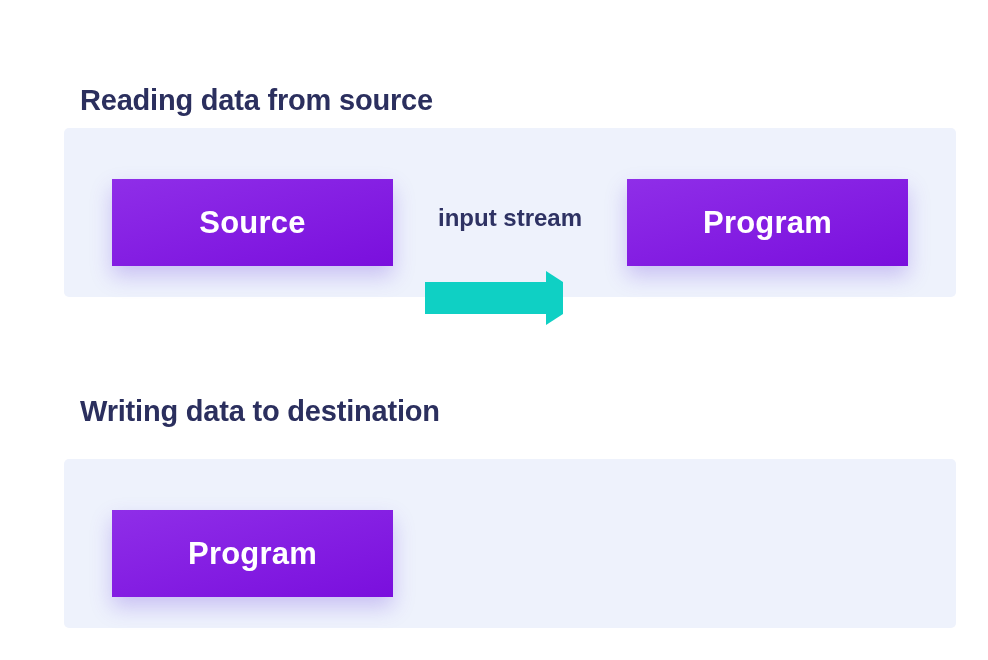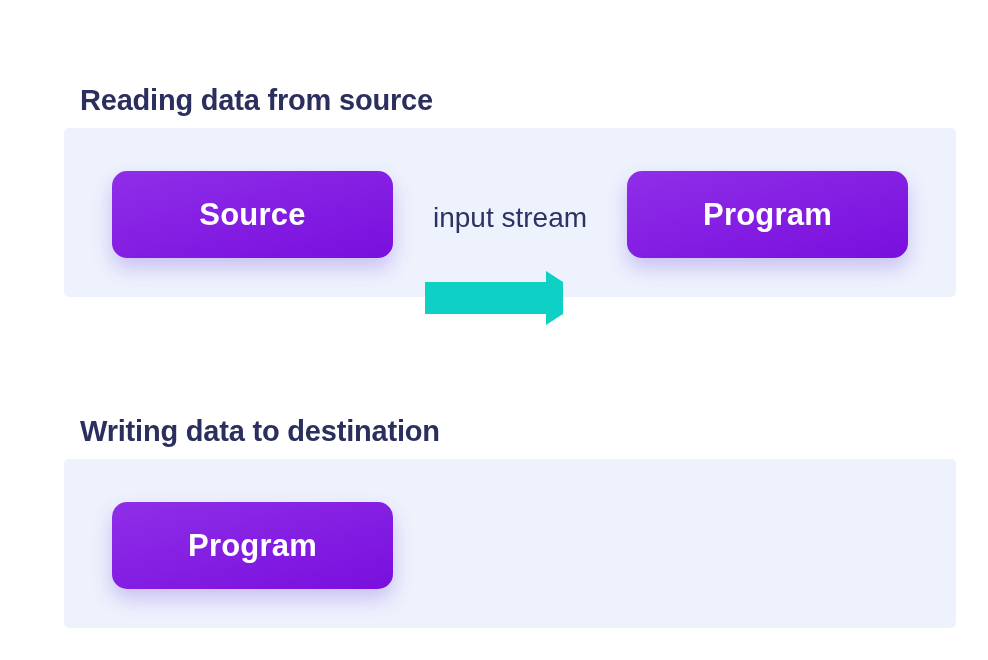--- a/index.html
+++ b/index.html
@@ -14,39 +14,39 @@
   .section-heading {
     position: absolute;
     left: 48px;
     font-size: 29px;
     font-weight: 700;
     line-height: 34px;
     letter-spacing: -0.2px;
     color: var(--heading, #2b2f5e);
   }
   #heading-0 { top: 51px; }
-  #heading-1 { top: 382px; text-align: center; }
+  #heading-1 { top: 362px; text-align: center; }
 
   .panel {
     position: absolute;
     left: 48px;
     width: 892px;
     height: 169px;
     background: var(--panel-bg, #eef2fc);
     border-radius: 5px;
   }
   #panel-0 { top: 112px; }
   #panel-1 { top: 443px; }
 
   .node {
     position: absolute;
-    top: 43px;
+    top: 51px;
     width: 281px;
     height: 87px;
-    border-radius: 15px;
+    border-radius: 0;
     background: linear-gradient(165deg, var(--node-grad-top, #8f2ee8) 0%, var(--node-grad-bottom, #7a0fdd) 100%);
     box-shadow: 0 10px 20px rgba(104, 66, 222, 0.28);
     display: flex;
     align-items: center;
     justify-content: center;
     color: var(--node-text, #ffffff);
     font-size: 31px;
     font-weight: 700;
     letter-spacing: 0.2px;
   }
@@ -56,23 +56,23 @@
   .arrow-wrap {
     position: absolute;
     left: 329px;
     top: 44px;
     width: 234px;
     display: flex;
     flex-direction: column;
     align-items: center;
   }
   .arrow-label {
-    font-size: 28px;
+    font-size: 24px;
     line-height: 28px;
-    font-weight: 400;
+    font-weight: 700;
     color: var(--label, #2e3263);
     margin-bottom: 7px;
     white-space: nowrap;
   }
   .arrow-row {
     display: flex;
     align-items: center;
     width: 100%;
   }
   .arrow-line {

